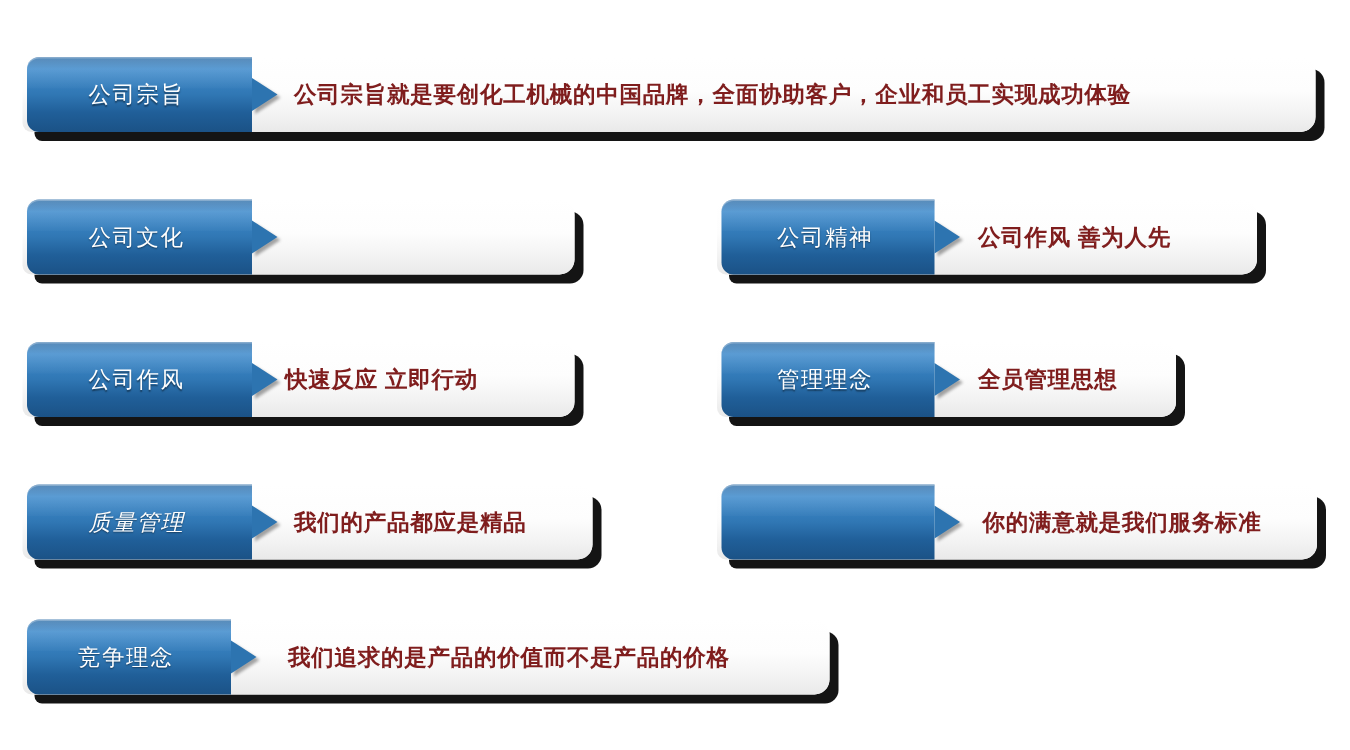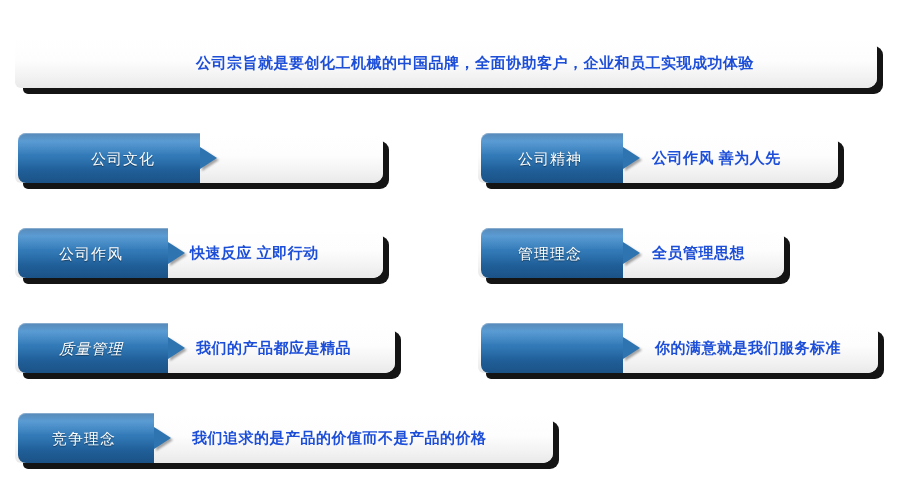--- a/index.html
+++ b/index.html
@@ -102,39 +102,43 @@
     text-shadow: 0 1px 1px rgba(0,0,0,0.45);
     white-space: nowrap;
   }
 
   .desc {
     position: absolute;
     top: 0;
     height: 50px;
     display: flex;
     align-items: center;
-    color: #1d4ed8;
+    color: #7f1d1d;
     font-size: 15px;
     letter-spacing: 0.5px;
     white-space: nowrap;
     z-index: 3;
     font-weight: bold;
   }
 </style>
 </head>
 <body>
 
 <div id="board">
     <div class="banner" style="left: 15px; top: 38px; width: 862px;">
       <div class="panel"></div>
+      <div class="tag" style="width: 150px;">
+        <span class="tag-arrow"></span>
+        <span class="tag-label">公司宗旨</span>
+      </div>
       <div class="desc" style="left: 181px;">公司宗旨就是要创化工机械的中国品牌，全面协助客户，企业和员工实现成功体验</div>
     </div>
     <div class="banner" style="left: 15px; top: 133px; width: 368px;">
       <div class="panel"></div>
-      <div class="tag" style="width: 150px; padding-left: 32px;">
+      <div class="tag" style="width: 150px;">
         <span class="tag-arrow"></span>
         <span class="tag-label">公司文化</span>
       </div>
     </div>
     <div class="banner" style="left: 478px; top: 133px; width: 360px;">
       <div class="panel"></div>
       <div class="tag" style="width: 142px;">
         <span class="tag-arrow"></span>
         <span class="tag-label">公司精神</span>
       </div>

